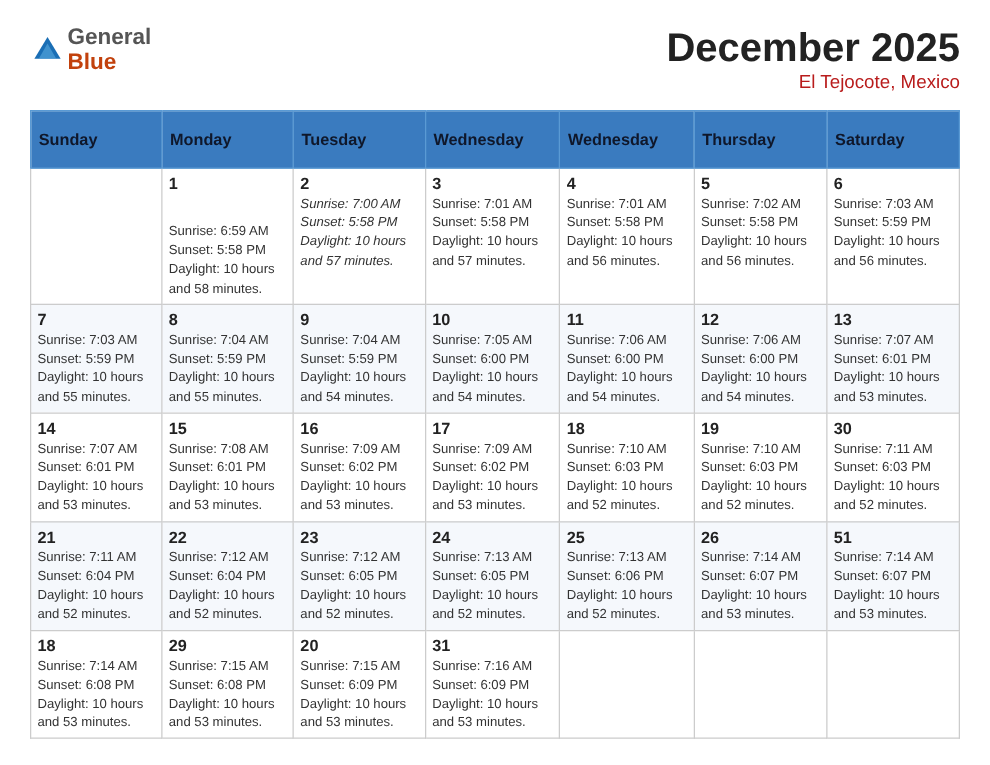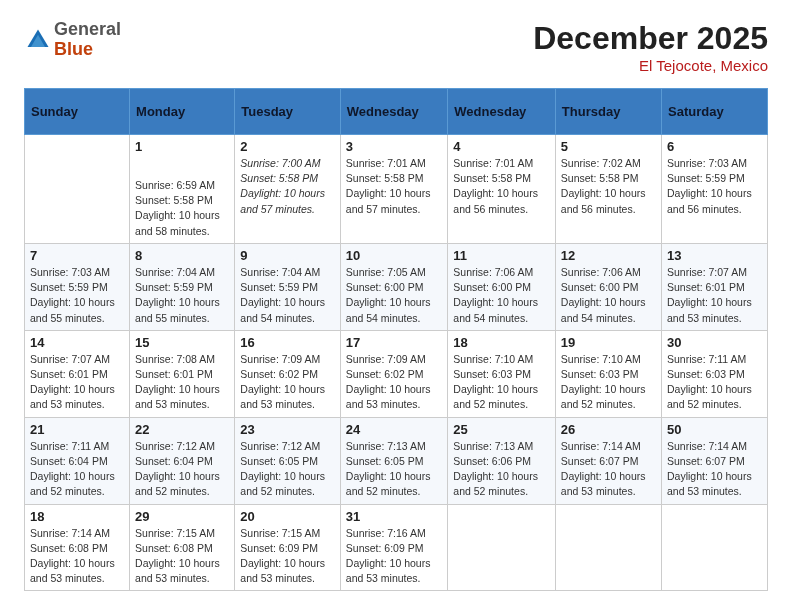--- a/index.html
+++ b/index.html
@@ -311,21 +311,21 @@
 and 52 minutes.</div>
           </td>
           <td>
             <span class="day-num">26</span>
             <div class="day-info" style="white-space: pre-line;">Sunrise: 7:14 AM
 Sunset: 6:07 PM
 Daylight: 10 hours
 and 53 minutes.</div>
           </td>
           <td>
-            <span class="day-num">50</span>
+            <span class="day-num">51</span>
             <div class="day-info" style="white-space: pre-line;">Sunrise: 7:14 AM
 Sunset: 6:07 PM
 Daylight: 10 hours
 and 53 minutes.</div>
           </td>
         </tr>
         <tr>
           <td>
             <span class="day-num">18</span>
             <div class="day-info" style="white-space: pre-line;">Sunrise: 7:14 AM

